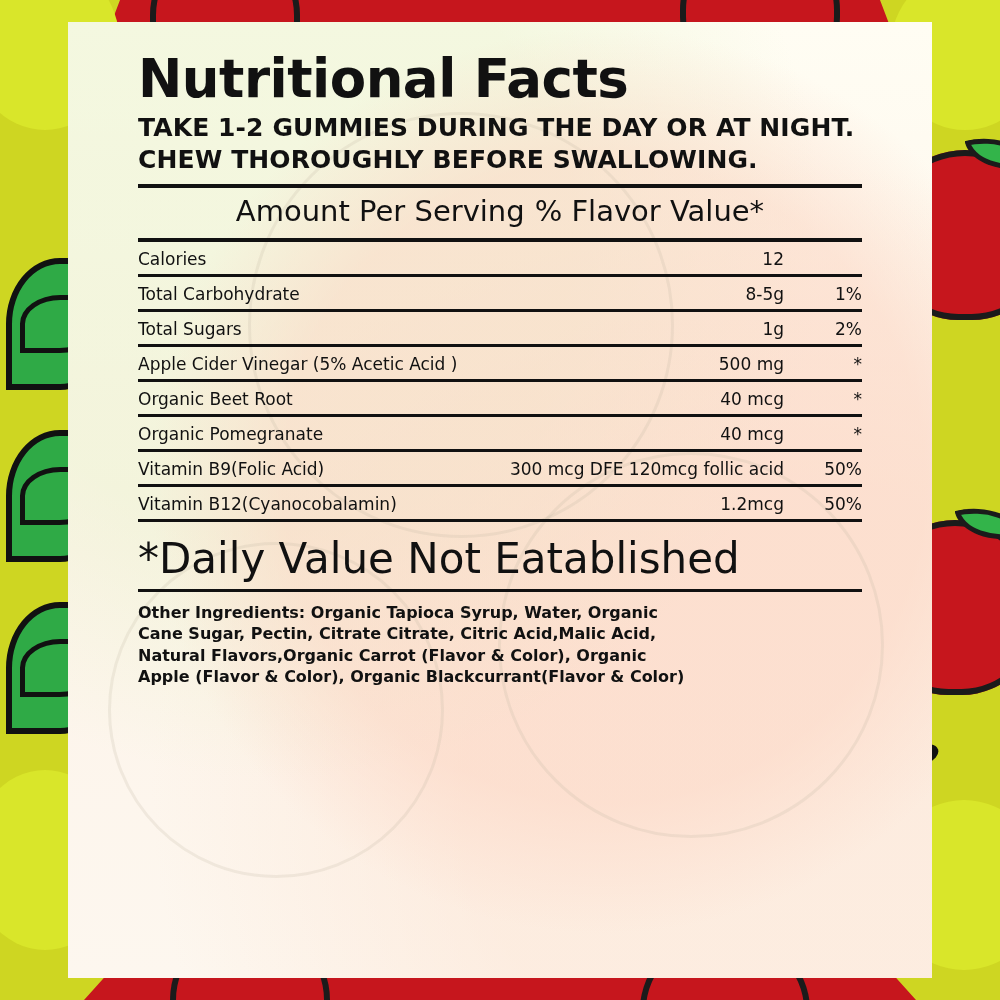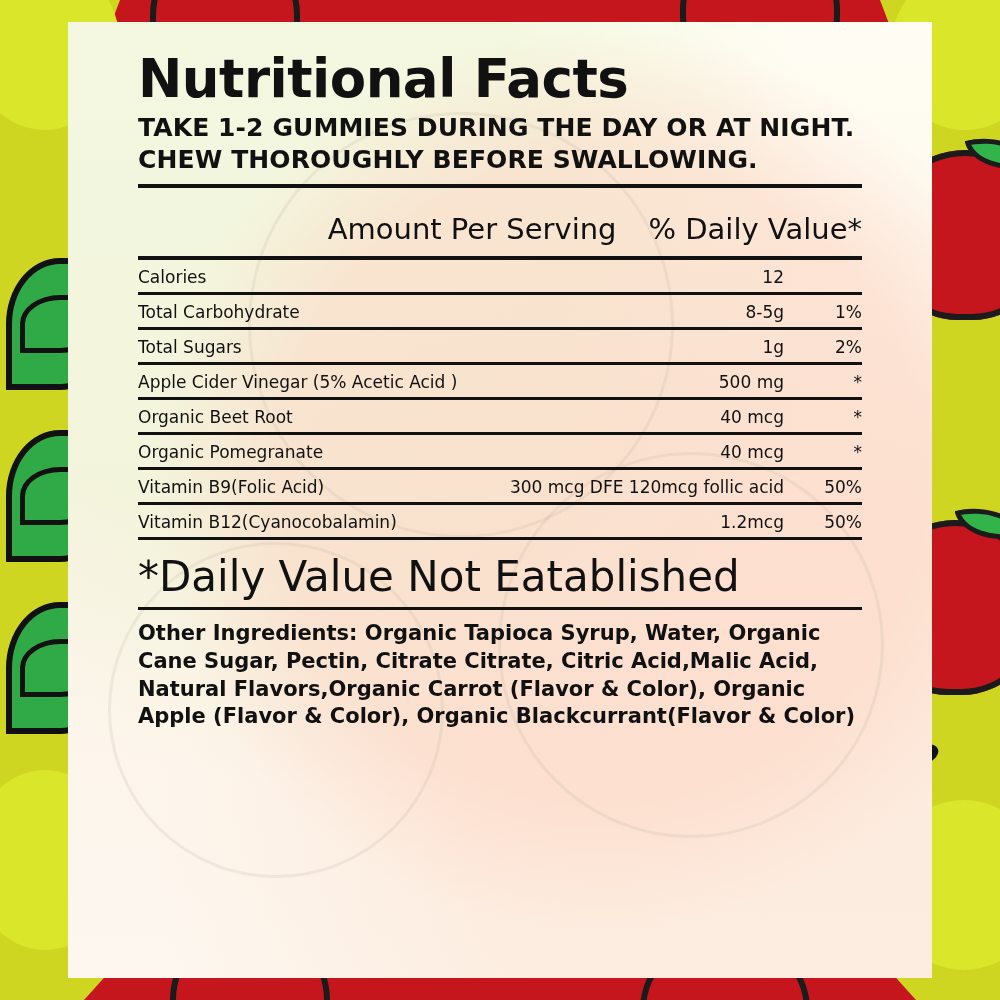--- a/index.html
+++ b/index.html
@@ -138,26 +138,26 @@
 
   .rule {
     height: 4px;
     background: #111;
     margin: 4px 0 0 0;
   }
   .rule.thin { height: 3px; }
 
   .hdr-row {
     display: flex;
-    justify-content: flex-end;
+    justify-content: center;
     align-items: baseline;
-    gap: 32px;
+    gap: 10px;
     font-size: 29px;
     color: #111;
-    padding: 24px 0 6px 0;
+    padding: 6px 0 6px 0;
   }
 
   .tbl {
     width: 100%;
     border-collapse: collapse;
   }
   .tbl td {
     font-size: 17px;
     color: #111;
     vertical-align: bottom;
@@ -169,21 +169,21 @@
   .c-dv  { text-align: right; width: 78px; }
   .star { font-size: 20px; padding-right: 16px; }
 
   .daily-note {
     font-size: 42px;
     color: #111;
     margin: 12px 0 6px 0;
   }
 
   .other {
-    font-size: 21px;
+    font-size: 16px;
     font-weight: 700;
     color: #111;
     line-height: 1.32;
     margin-top: 10px;
   }
 </style>
 </head>
 <body>
 
 <div class="page">
@@ -231,21 +231,21 @@
 
       <div class="directions">
         <div>TAKE 1-2 GUMMIES DURING THE DAY OR AT NIGHT.</div>
         <div>CHEW THOROUGHLY BEFORE SWALLOWING.</div>
       </div>
 
       <div class="rule"></div>
 
       <div class="hdr-row">
         <span>Amount Per Serving</span>
-        <span>% Daily Value*</span>
+        <span>% Flavor Value*</span>
       </div>
 
       <div class="rule"></div>
 
       <table class="tbl">
         <tbody>
           <tr>
             <td class="c-name">Calories</td>
             <td class="c-amt">12</td>
             <td class="c-dv"></td>

